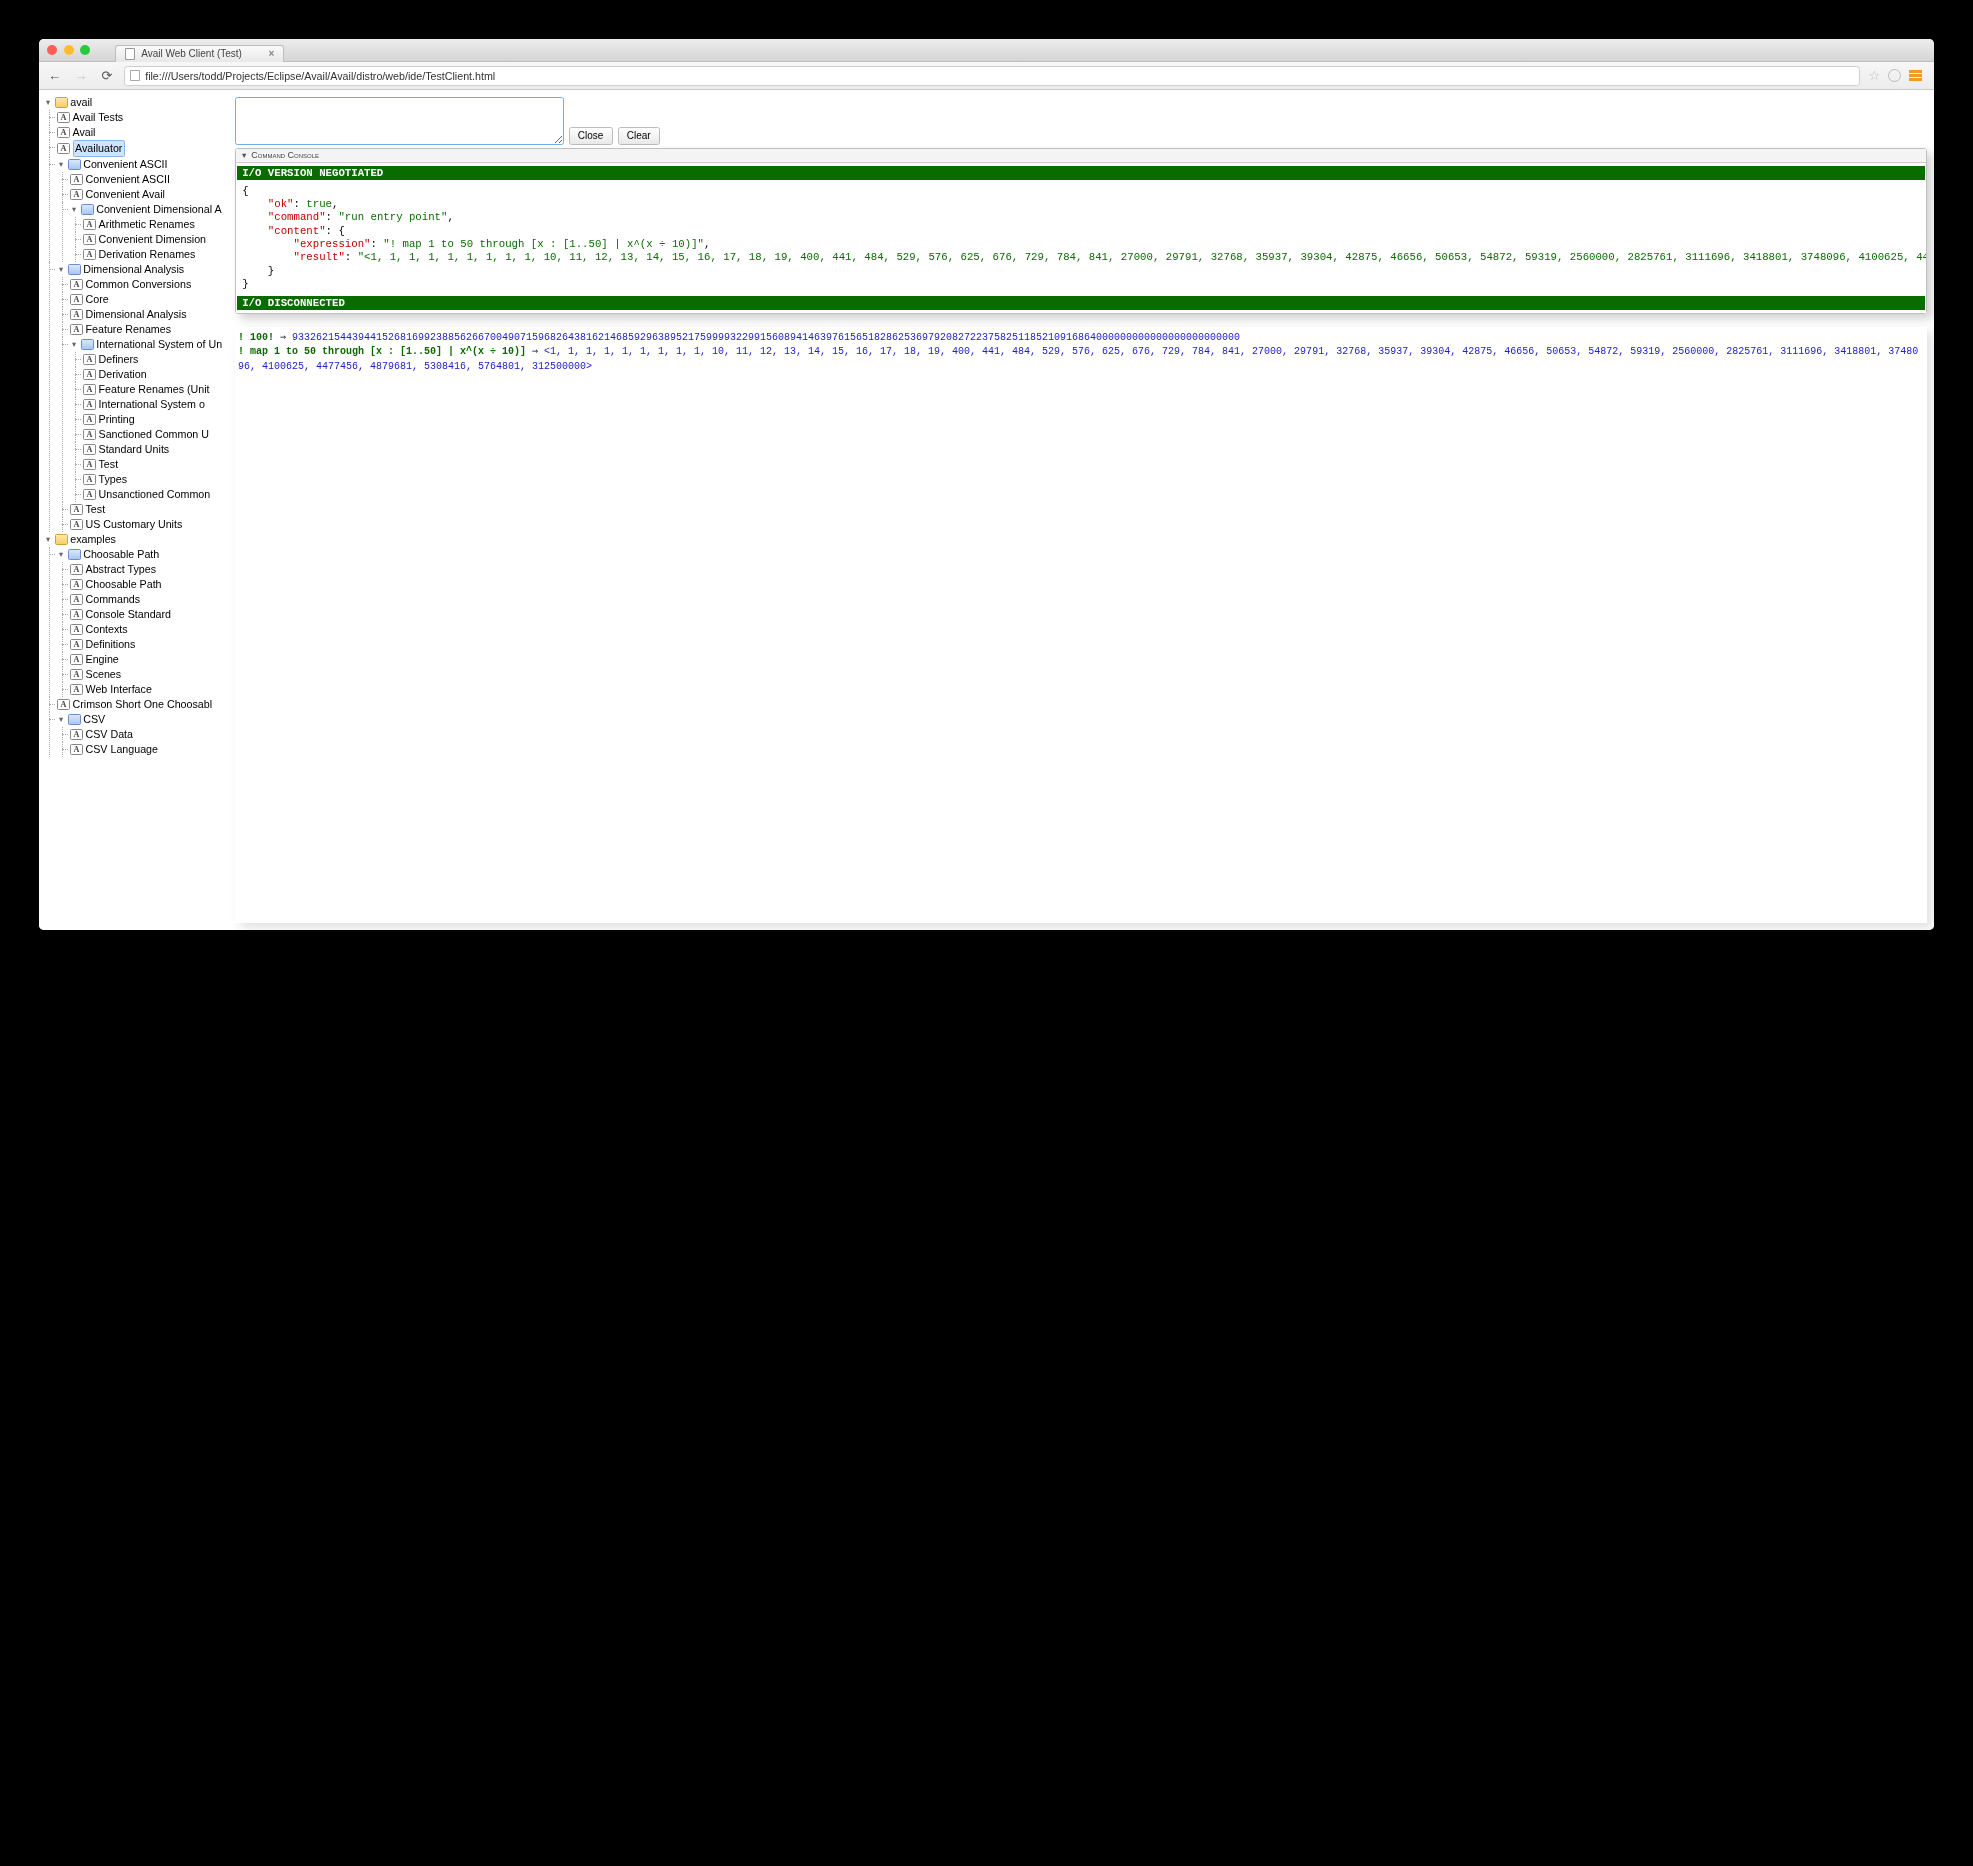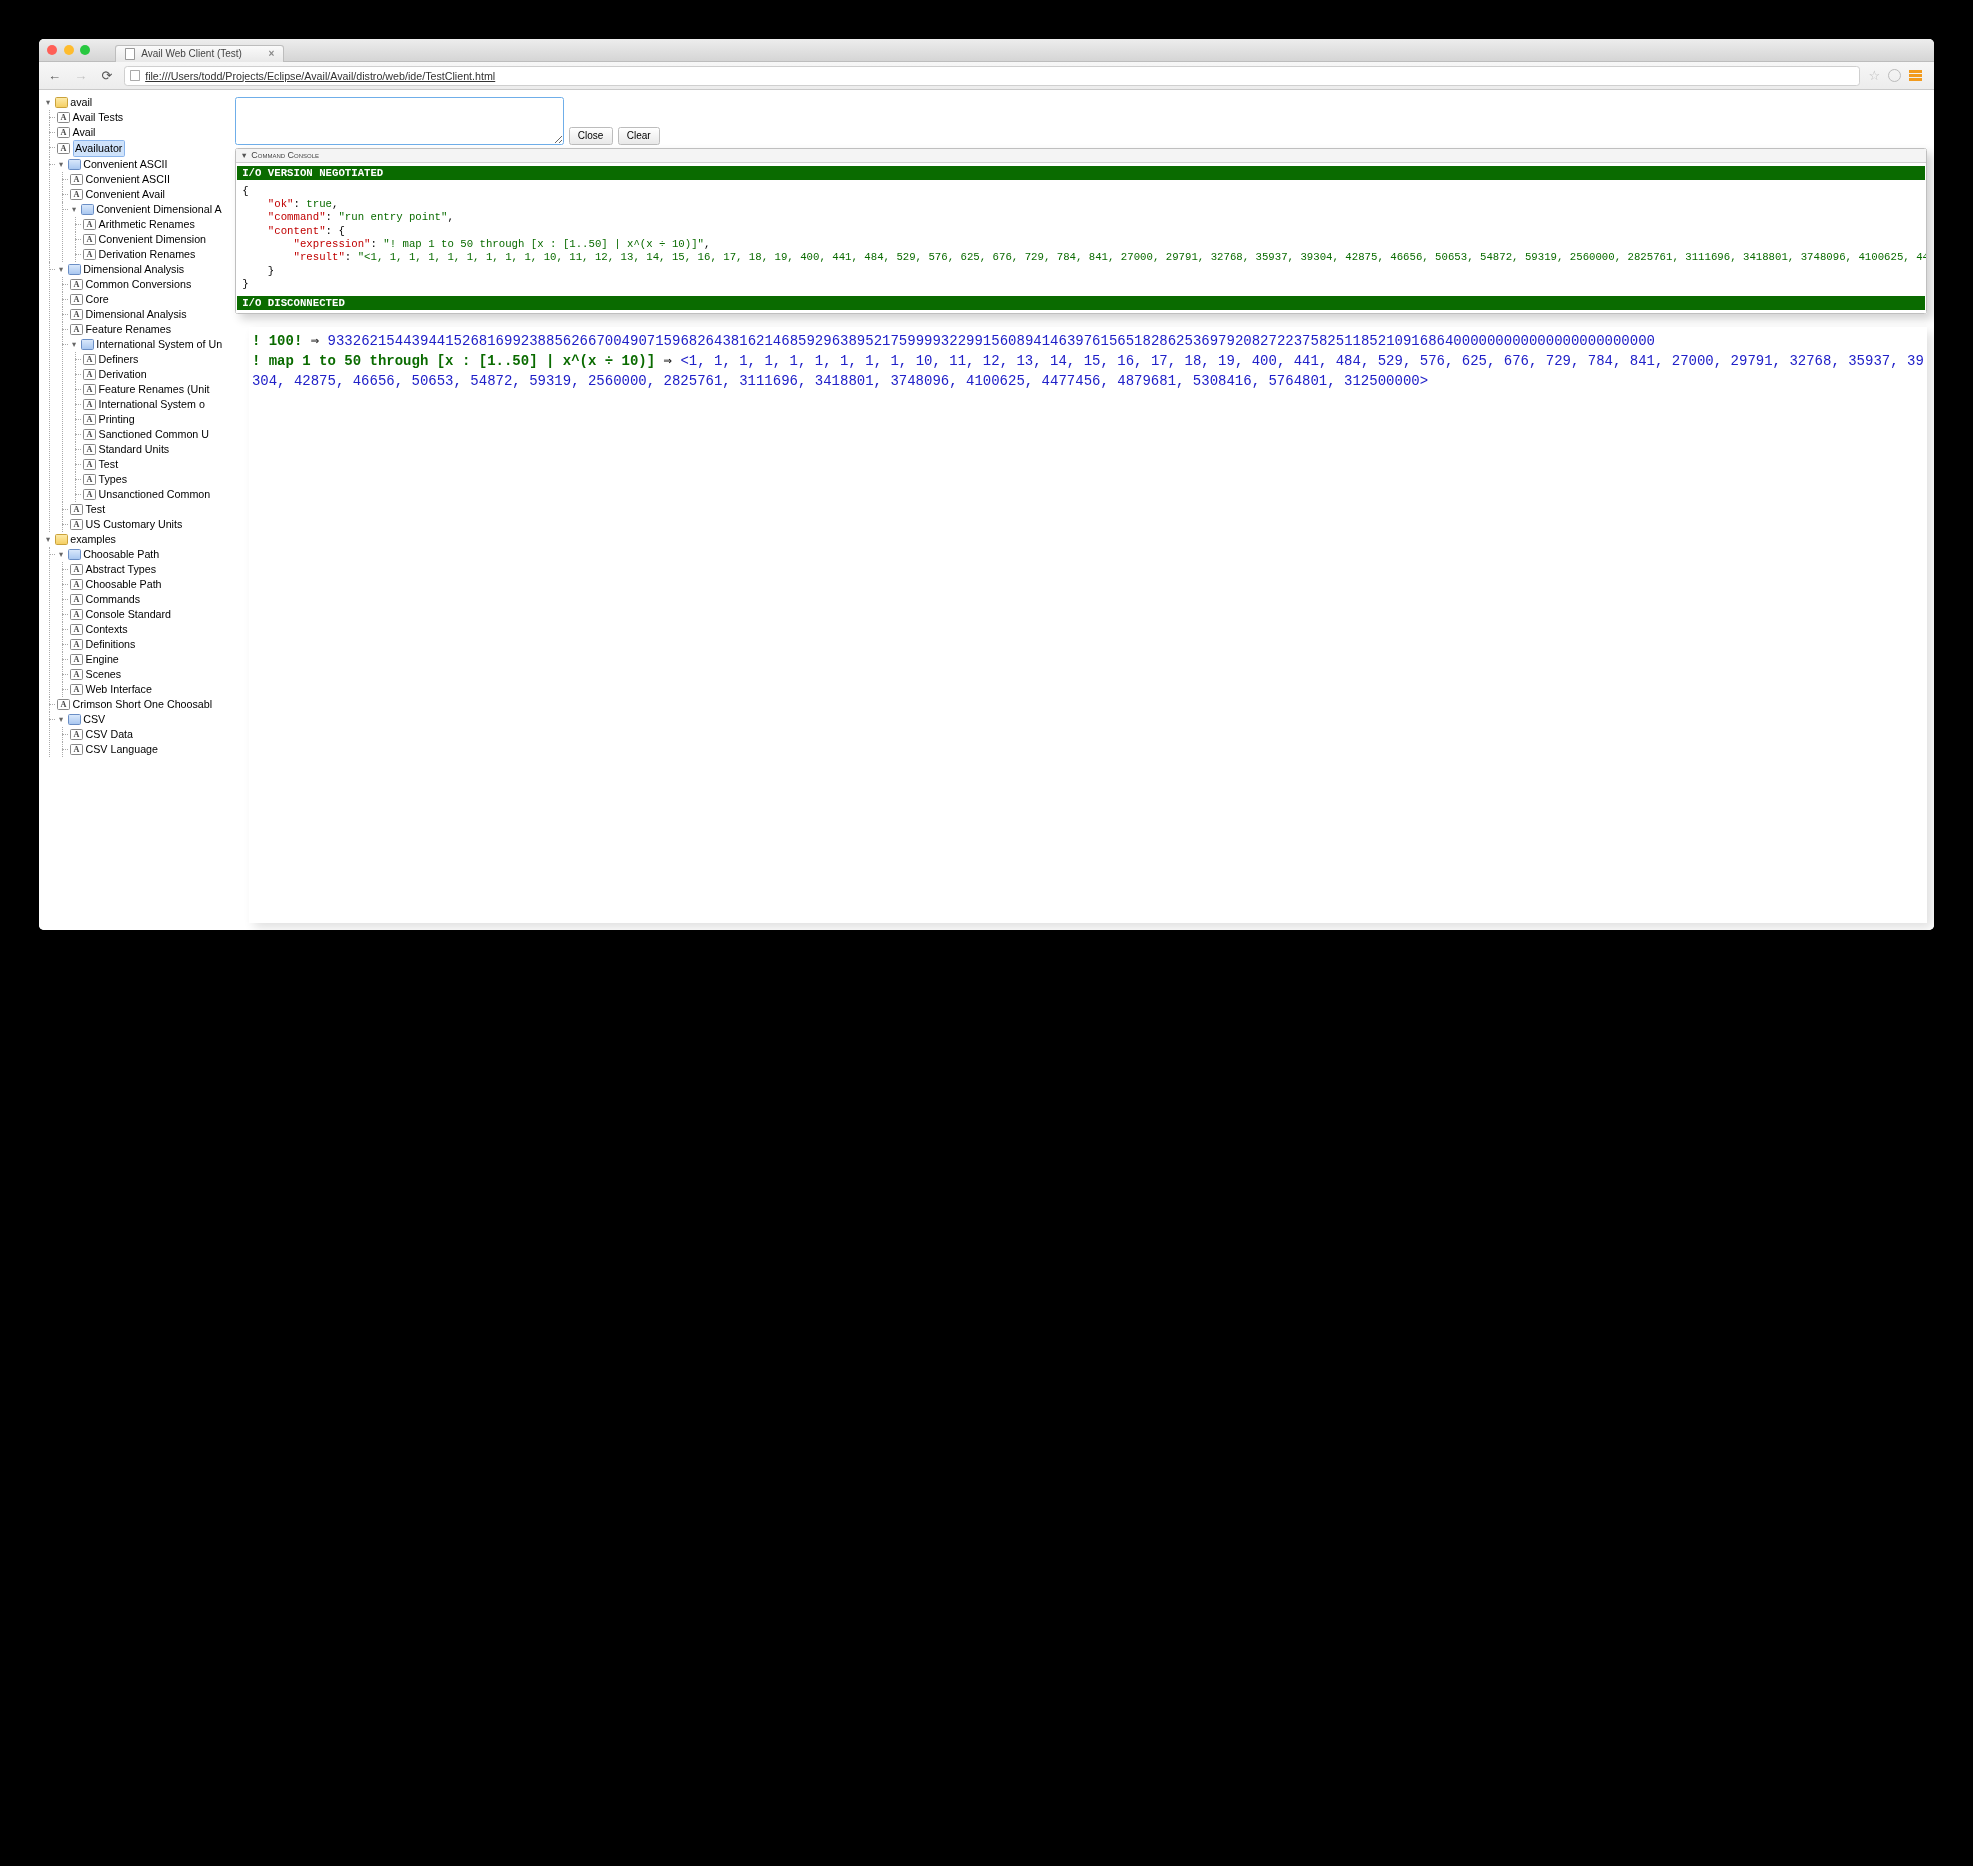--- a/index.html
+++ b/index.html
@@ -69,21 +69,20 @@
     border-radius:3.3px;
     background:#fff;
     display:flex;
     align-items:center;
     padding:0 5px;
     gap:5px;
     font-size:10.7px;
     color:#333;
     overflow:hidden;
     white-space:nowrap;
-    text-decoration:underline;
   }
   .url-field .page-icon{width:10px;height:11.5px;border:0.8px solid #aaa;border-radius:0.8px;}
   .toolbar-right{display:flex;gap:8.2px;align-items:center;padding-right:5px;}
   .star{color:#bbb;font-size:13px;}
   .globe{width:13px;height:13px;border:0.8px solid #bbb;border-radius:50%;}
   .hamburger{display:flex;flex-direction:column;gap:1.6px;}
   .hamburger span{width:13px;height:2.5px;background:#f29b1e;}
 
   .content {
     flex:1;
@@ -181,29 +180,28 @@
     font-size:10.7px;
   }
   .json-block { padding: 1.6px 6.6px; white-space: pre; line-height:1.25; }
   .jkey{color:#c00000;}
   .jtrue{color:#0a6b00;margin-top:40px;}
   .jstr{color:#0a6b00;}
   .jdelim{color:#000;}
 
   .output {
     font-family: "Courier New", monospace;
-    font-size: 14px;
+    font-size: 10px;
     padding: 3.3px;
     line-height:1.45;
     box-shadow: 5px 5px 10px rgba(0,0,0,0.12);
     flex:1;
     white-space: pre-wrap;
     word-break: break-all;
     background:#fff;
-    margin-left:14px;
   }
   .cmd-echo{color:#0a6b00;font-weight:bold;}
   .arrow{color:#000;}
   .result{color:#2020c8;}
 </style>
 </head>
 <body>
 
 <div class="desktop">
   <div class="window">

